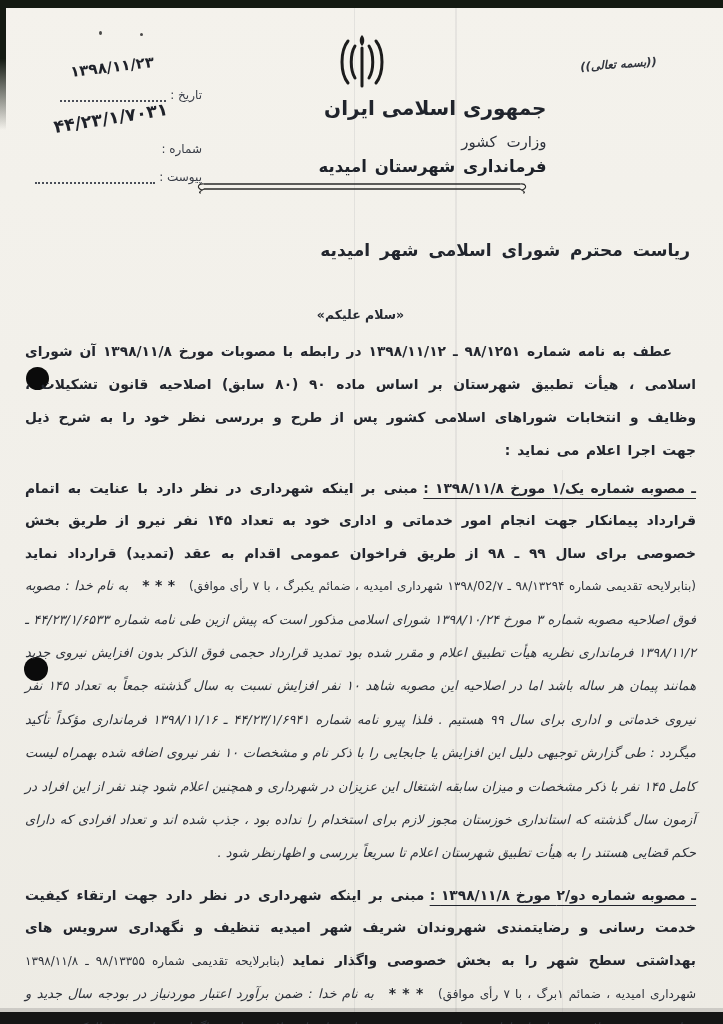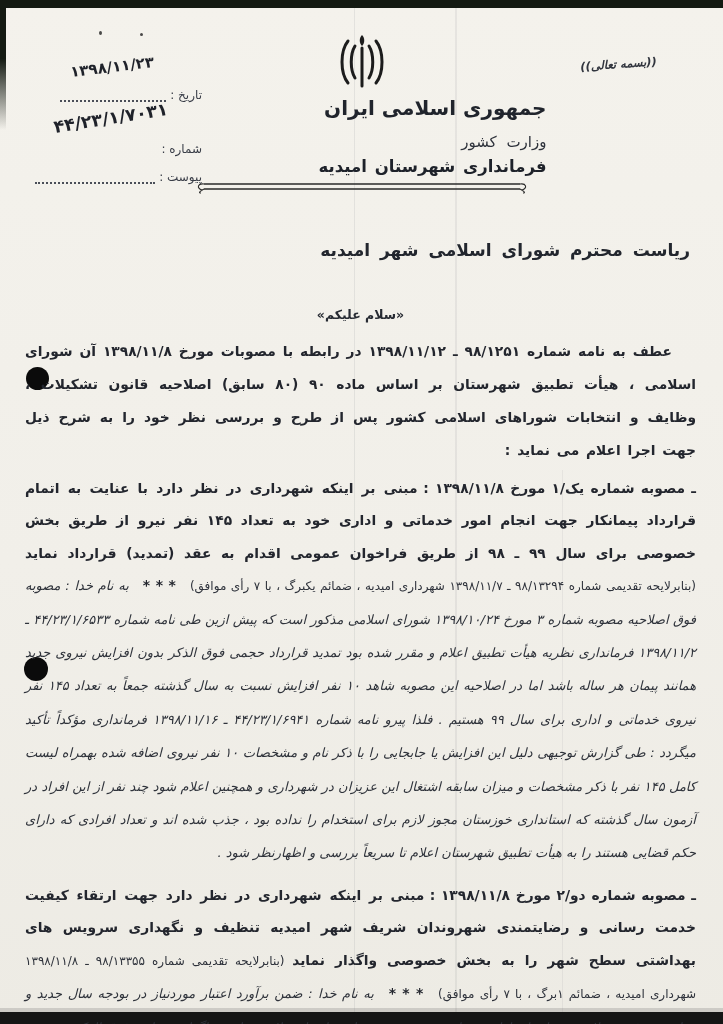--- a/index.html
+++ b/index.html
@@ -50,21 +50,21 @@
   .hand-number{top:56px;right:34px;font-size:17.5px;font-weight:700;transform:rotate(-9deg);}
 
   
   .letter-body{position:absolute;top:234px;right:27px;left:25px;}
   .recipient{margin:6px;font-size:17px;font-weight:700;word-spacing:4px;color:#22262e;}
   .salutation{margin:47px 14px 0;font-size:12.5px;font-weight:700;color:#272b33;text-align:center;}
   .intro{margin:13px 0 0;font-size:13.8px;font-weight:700;line-height:33px;
     text-align:justify;text-indent:24px;word-spacing:2px;color:#23262e;}
   .resolution{margin:5px 0 0;font-size:13.8px;line-height:32.4px;text-align:justify;color:#23262e;}
   .resolution.second{margin-top:9px;}
-  .res-heading{font-weight:700;text-underline-offset:5px;
+  .res-heading{font-weight:700;text-decoration:underline;text-underline-offset:5px;
     -webkit-text-decoration-thickness:1.2px;text-decoration-thickness:1.2px;}
   .res-body{font-weight:700;word-spacing:2px;}
   .res-ref{font-size:12px;color:#2e323b;}
   .res-stars{font-weight:700;letter-spacing:5px;margin:0 9px;font-size:14px;}
   .res-opinion{font-style:italic;font-size:13px;color:#2f333b;}
 </style>
 </head>
 <body>
 
 <div class="page">
@@ -128,21 +128,21 @@
   </div>
 
   <div class="letter-body">
     <p class="recipient">ریاست محترم شورای اسلامی شهر امیدیه</p>
     <p class="salutation">«سلام علیکم»</p>
     <p class="intro">عطف به نامه شماره ۹۸/۱۲۵۱ ـ ۱۳۹۸/۱۱/۱۲ در رابطه با مصوبات مورخ ۱۳۹۸/۱۱/۸ آن شورای اسلامی ، هیأت تطبیق شهرستان بر اساس ماده ۹۰ (۸۰ سابق) اصلاحیه قانون تشکیلات ، وظایف و انتخابات شوراهای اسلامی کشور پس از طرح و بررسی نظر خود را به شرح ذیل جهت اجرا اعلام می نماید :</p>
 
     <p class="resolution">
       <span class="res-heading">ـ مصوبه شماره یک/۱ مورخ ۱۳۹۸/۱۱/۸ :</span>
       <span class="res-body">مبنی بر اینکه شهرداری در نظر دارد با عنایت به اتمام قرارداد پیمانکار جهت انجام امور خدماتی و اداری خود به تعداد ۱۴۵ نفر نیرو از طریق بخش خصوصی برای سال ۹۹ ـ ۹۸ از طریق فراخوان عمومی اقدام به عقد (تمدید) قرارداد نماید</span>
-      <span class="res-ref">(بنابرلایحه تقدیمی شماره ۹۸/۱۳۲۹۴ ـ ۱۳۹۸/۱۱/۷ شهرداری امیدیه ، ضمائم یکبرگ ، با ۷ رأی موافق)</span>
+      <span class="res-ref">(بنابرلایحه تقدیمی شماره ۹۸/۱۳۲۹۴ ـ ۱۳۹۸/02/۷ شهرداری امیدیه ، ضمائم یکبرگ ، با ۷ رأی موافق)</span>
       <span class="res-stars">* * *</span>
       <span class="res-opinion">به نام خدا : مصوبه فوق اصلاحیه مصوبه شماره ۳ مورخ ۱۳۹۸/۱۰/۲۴ شورای اسلامی مذکور است که پیش ازین طی نامه شماره ۴۴/۲۳/۱/۶۵۳۳ ـ ۱۳۹۸/۱۱/۲ فرمانداری نظریه هیأت تطبیق اعلام و مقرر شده بود تمدید قرارداد حجمی فوق الذکر بدون افزایش نیروی جدید همانند پیمان هر ساله باشد اما در اصلاحیه این مصوبه شاهد ۱۰ نفر افزایش نسبت به سال گذشته جمعاً به تعداد ۱۴۵ نفر نیروی خدماتی و اداری برای سال ۹۹ هستیم . فلذا پیرو نامه شماره ۴۴/۲۳/۱/۶۹۴۱ ـ ۱۳۹۸/۱۱/۱۶ فرمانداری مؤکداً تأکید میگردد : طی گزارش توجیهی دلیل این افزایش یا جابجایی را با ذکر نام و مشخصات ۱۰ نفر نیروی اضافه شده بهمراه لیست کامل ۱۴۵ نفر با ذکر مشخصات و میزان سابقه اشتغال این عزیزان در شهرداری و همچنین اعلام شود چند نفر از این افراد در آزمون سال گذشته که استانداری خوزستان مجوز لازم برای استخدام را نداده بود ، جذب شده اند و تعداد افرادی که دارای حکم قضایی هستند را به هیأت تطبیق شهرستان اعلام تا سریعاً بررسی و اظهارنظر شود .</span>
     </p>
 
     <p class="resolution second">
       <span class="res-heading">ـ مصوبه شماره دو/۲ مورخ ۱۳۹۸/۱۱/۸ :</span>
       <span class="res-body">مبنی بر اینکه شهرداری در نظر دارد جهت ارتقاء کیفیت خدمت رسانی و رضایتمندی شهروندان شریف شهر امیدیه تنظیف و نگهداری سرویس های بهداشتی سطح شهر را به بخش خصوصی واگذار نماید</span>
       <span class="res-ref">(بنابرلایحه تقدیمی شماره ۹۸/۱۳۳۵۵ ـ ۱۳۹۸/۱۱/۸ شهرداری امیدیه ، ضمائم ۱برگ ، با ۷ رأی موافق)</span>
       <span class="res-stars">* * *</span>
       <span class="res-opinion">به نام خدا : ضمن برآورد اعتبار موردنیاز در بودجه سال جدید و رعایت صرفه و صلاح ، در راستای ارائه خدمات بهینه به شهروندان و ارتقاء سلامت جامعه واگذاری وظیفه فوق الذکر به بخش خصوصی از طریق فراخوان و انجام تشریفات مناقصه با رعایت مقررات و</span>

